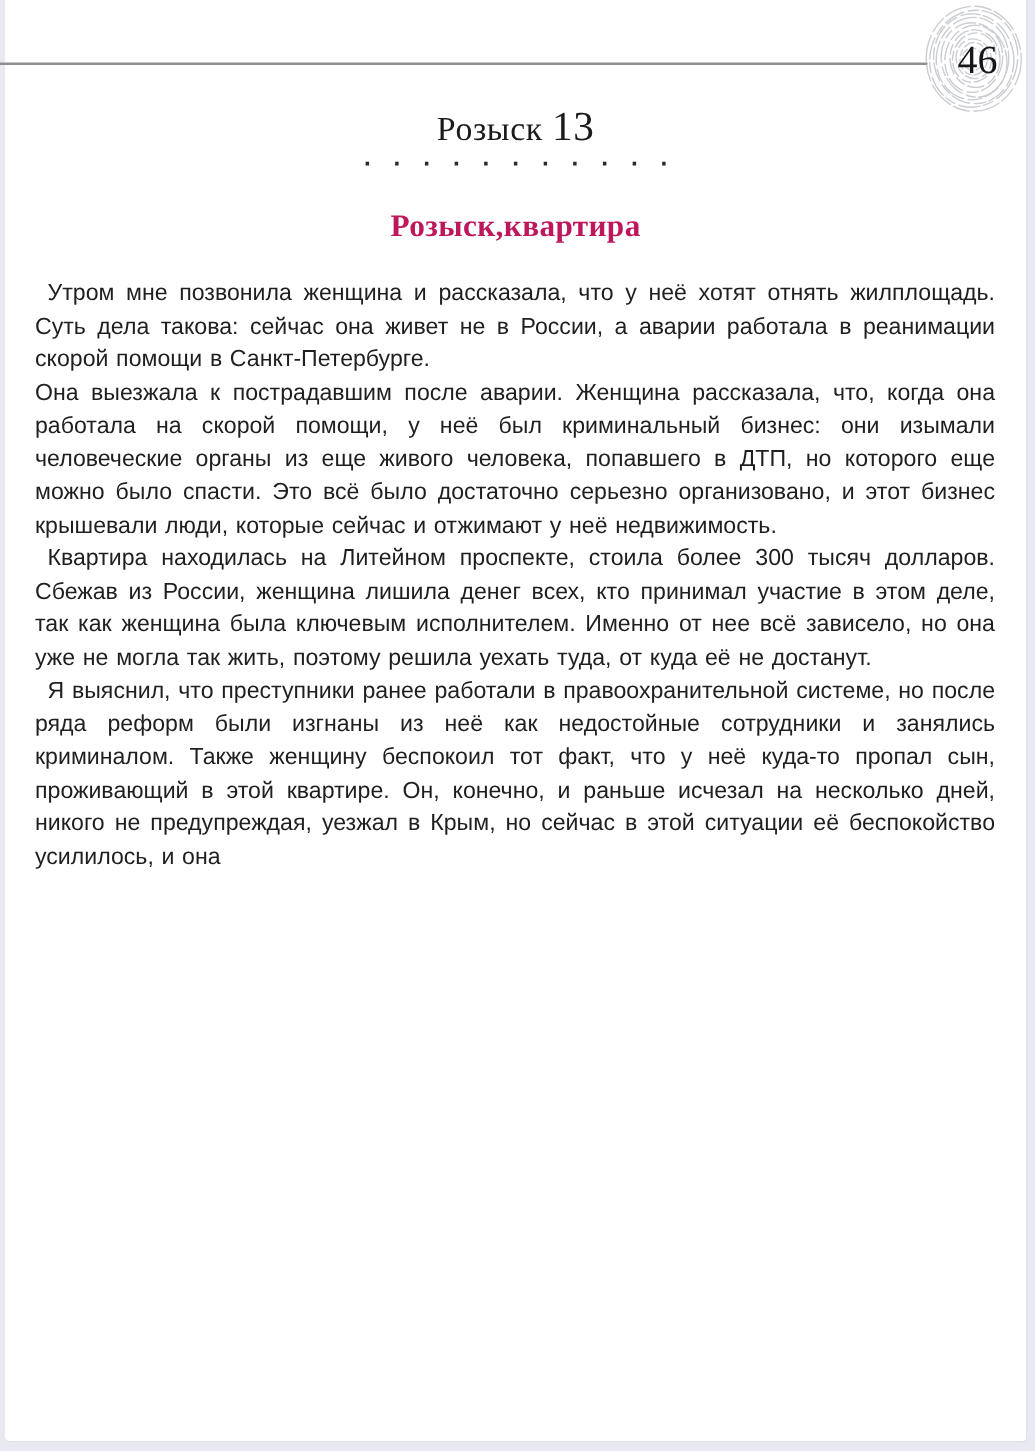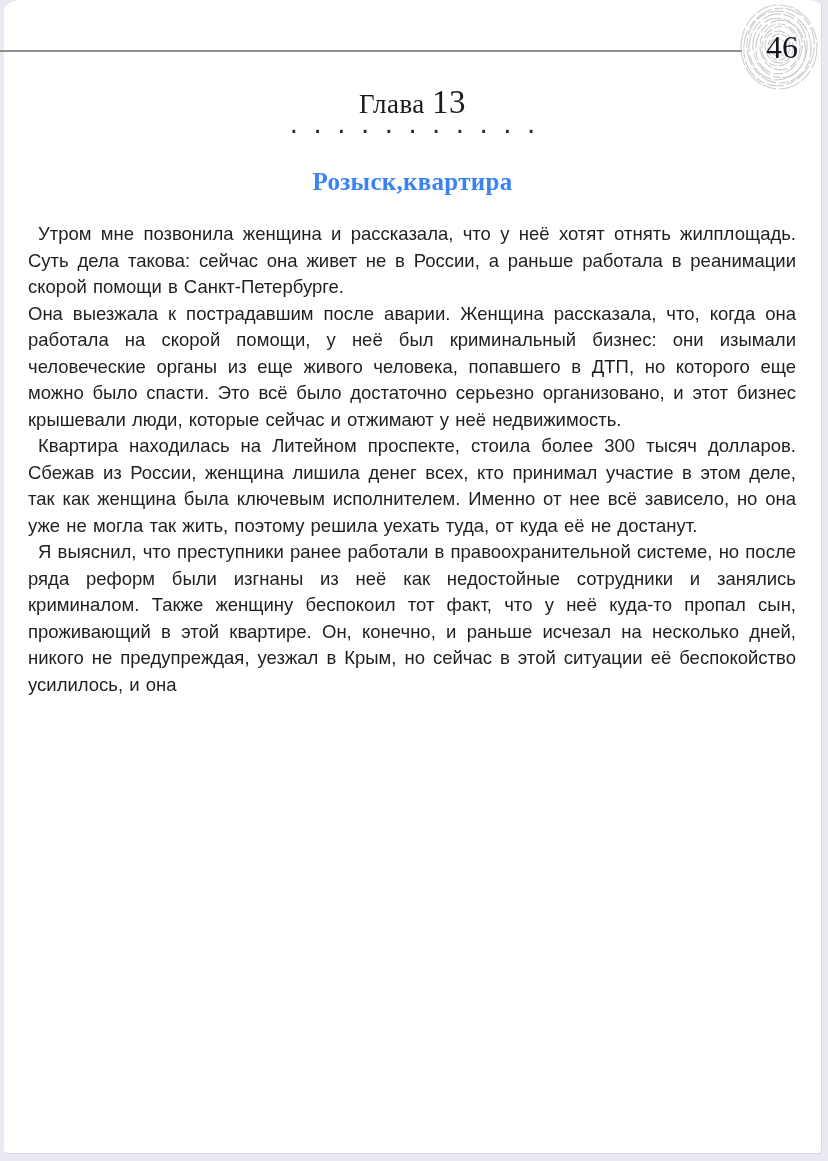--- a/index.html
+++ b/index.html
@@ -2,21 +2,20 @@
 <html lang="ru"><head>
 <meta charset="utf-8">
 <style>
   html,body{margin:0;padding:0;background:#e9e9f1;}
   .canvas{
     position:relative;
     width:828px;height:1161px;
     background:#e9e9f1;
     overflow:hidden;
     font-family:"Liberation Sans", sans-serif;
-    border-radius:20px;
   }
   .page{
     position:absolute;
     left:4px;top:0;
     width:817px;height:1153px;
     background:#ffffff;
     border-right:1px solid #d8d8e0;
     border-bottom:1px solid #d8d8e0;
     border-bottom-left-radius:4px;
     border-bottom-right-radius:4px;
@@ -64,21 +63,21 @@
     padding-left:13.5px;
     box-sizing:border-box;
   }
   .title{
     position:absolute;
     left:0;top:168px;width:100%;
     text-align:center;
     font-family:"Liberation Serif", serif;
     font-weight:bold;
     font-size:25px;
-    color:#3b82f6;
+    color:#be185d;
     letter-spacing:0.3px;
   }
   .body-text{
     position:absolute;
     left:24px;top:221px;
     width:768px;
   }
   .body-text p{
     margin:0;
     font-size:18.5px;
@@ -109,27 +108,27 @@
           <ellipse cx="43" cy="44" rx="20" ry="23" stroke-dasharray="14 2 9 3" transform="rotate(-5 42 44)"></ellipse>
           <ellipse cx="42" cy="43" rx="17" ry="20" stroke-dasharray="8 3 12 2" transform="rotate(18 42 44)"></ellipse>
           <ellipse cx="42" cy="44" rx="14" ry="16" stroke-dasharray="11 2 7 3" transform="rotate(-12 42 44)"></ellipse>
           <ellipse cx="42" cy="44" rx="11" ry="13" stroke-dasharray="6 2 9 2" transform="rotate(8 42 44)"></ellipse>
           <ellipse cx="41" cy="44" rx="8" ry="9" stroke-dasharray="7 2 5 2" transform="rotate(-20 42 44)"></ellipse>
         </g>
       </svg>
       <span class="num">46</span>
     </div>
 
-    <div class="chapter"><span>Глава</span>&nbsp;<span class="chnum">13</span></div>
+    <div class="chapter"><span>Розыск</span>&nbsp;<span class="chnum">13</span></div>
 
     <div class="dots">···········</div>
 
     <div class="title">Розыск,квартира</div>
 
     <div class="body-text">
-        <p class="indent">Утром мне позвонила женщина и рассказала, что у неё хотят отнять жилплощадь. Суть дела такова: сейчас она живет не в России, а раньше работала в реанимации скорой помощи в Санкт-Петербурге.</p>
+        <p class="indent">Утром мне позвонила женщина и рассказала, что у неё хотят отнять жилплощадь. Суть дела такова: сейчас она живет не в России, а аварии работала в реанимации скорой помощи в Санкт-Петербурге.</p>
         <p class="">Она выезжала к пострадавшим после аварии. Женщина рассказала, что, когда она работала на скорой помощи, у неё был криминальный бизнес: они изымали человеческие органы из еще живого человека, попавшего в ДТП, но которого еще можно было спасти. Это всё было достаточно серьезно организовано, и этот бизнес крышевали люди, которые сейчас и отжимают у неё недвижимость.</p>
         <p class="indent">Квартира находилась на Литейном проспекте, стоила более 300 тысяч долларов. Сбежав из России, женщина лишила денег всех, кто принимал участие в этом деле, так как женщина была ключевым исполнителем.  Именно от нее всё зависело, но она уже не могла так жить, поэтому решила уехать туда, от куда её не достанут.</p>
         <p class="indent">Я выяснил, что преступники ранее работали в правоохранительной системе, но после ряда реформ были изгнаны из неё как недостойные сотрудники и занялись криминалом. Также женщину беспокоил тот факт, что у неё куда-то пропал сын, проживающий в этой квартире. Он, конечно, и раньше исчезал на несколько дней, никого не предупреждая, уезжал в Крым, но сейчас в этой ситуации её беспокойство усилилось, и она</p>
       </div>
 
   </div>
 </div>
 
 </body></html>

